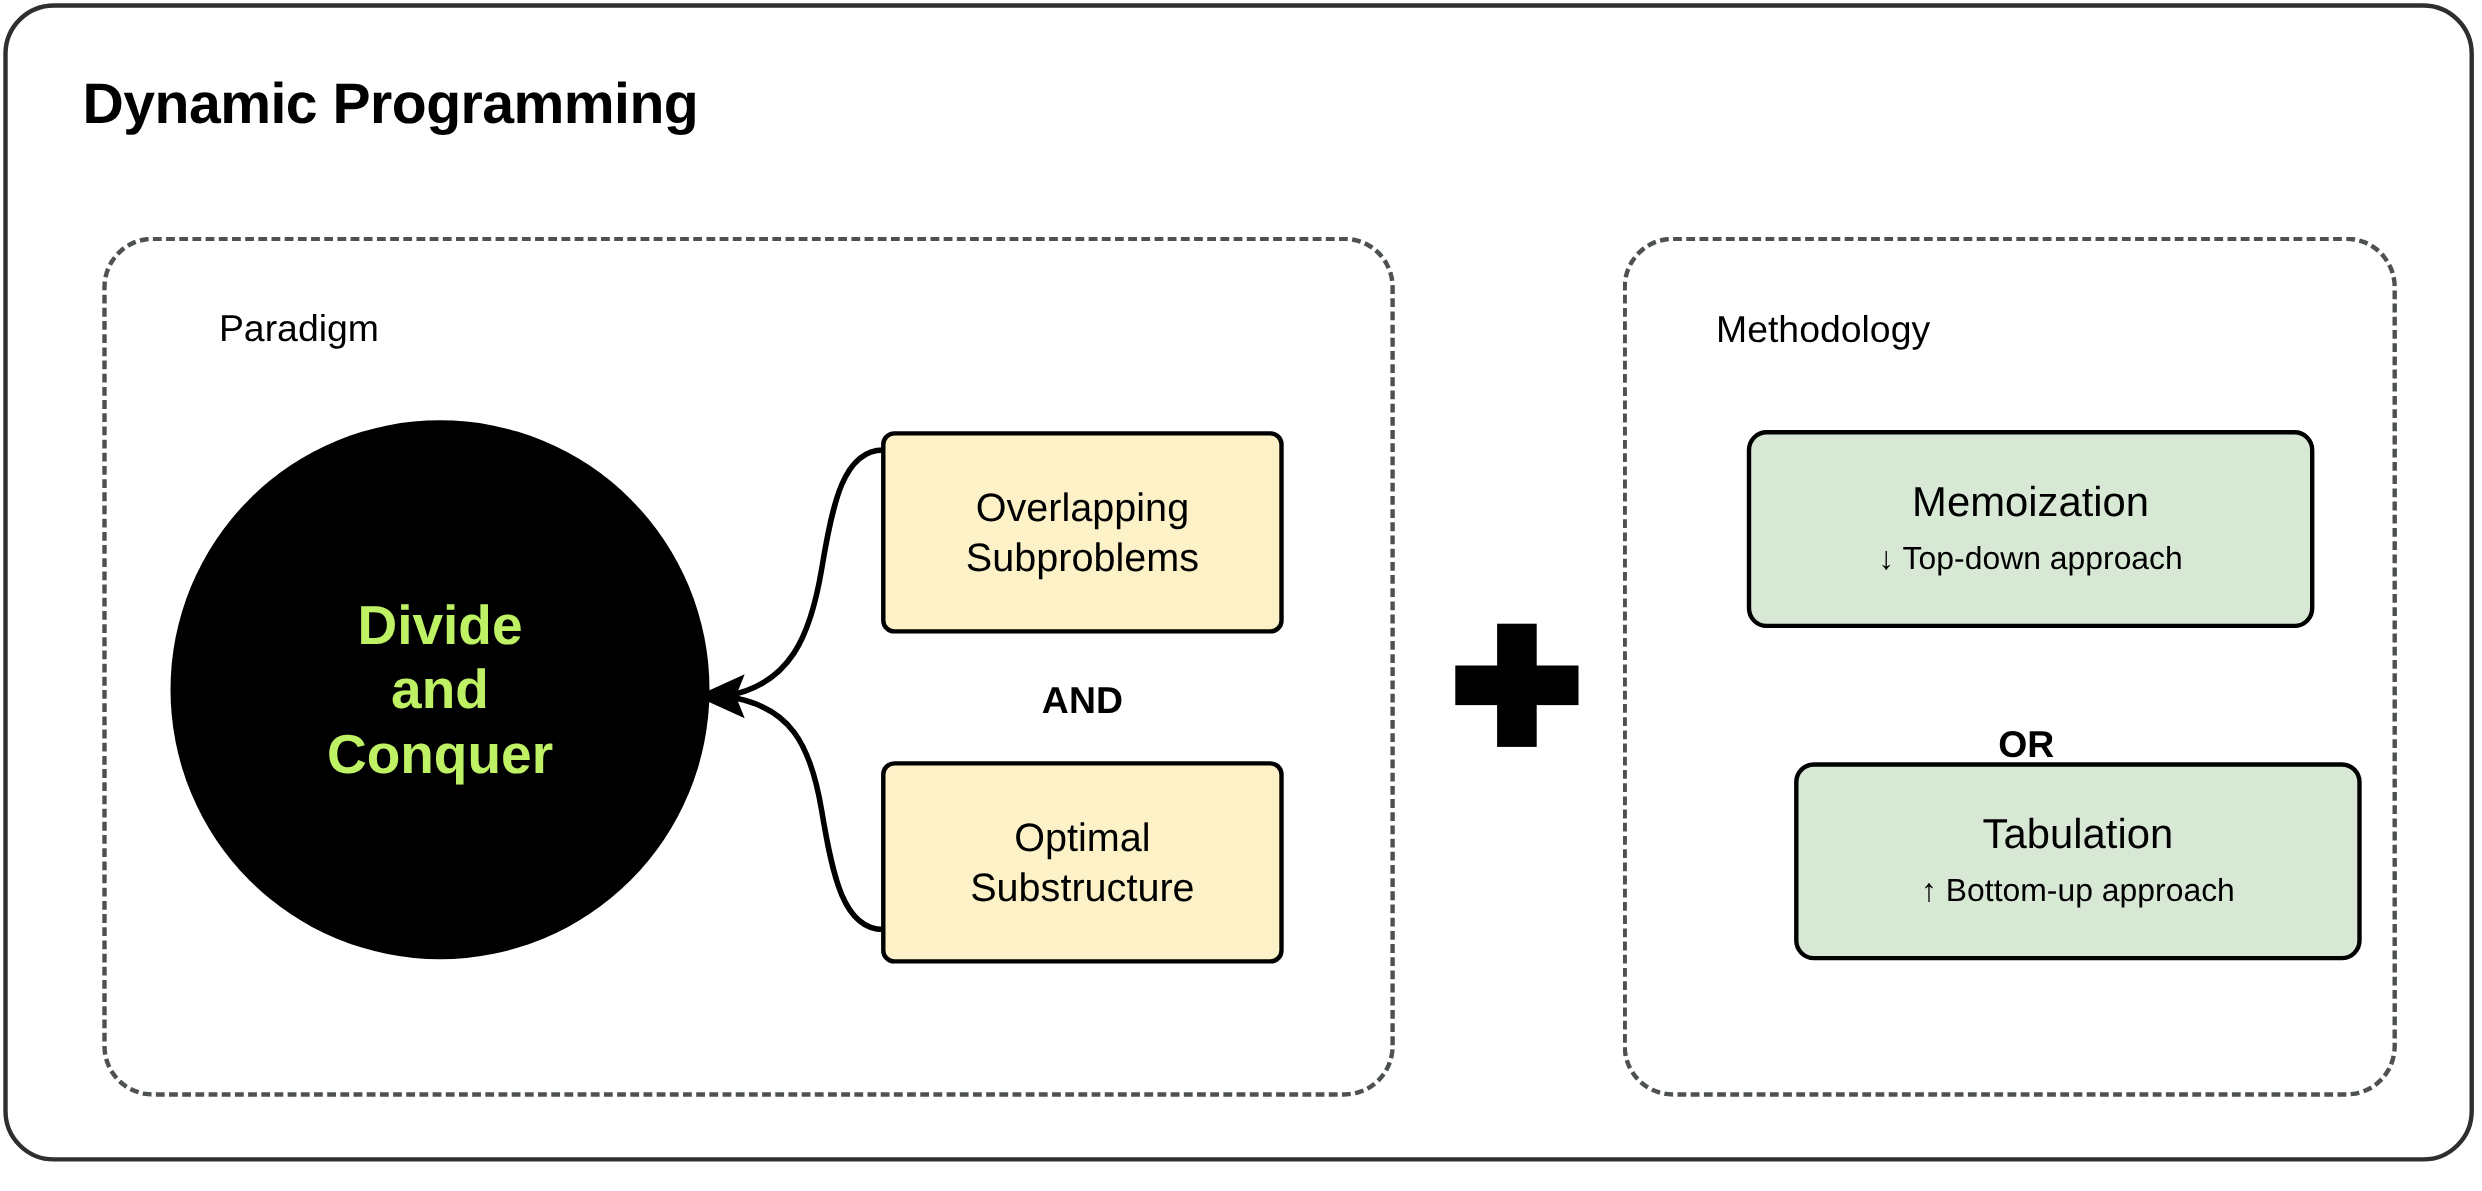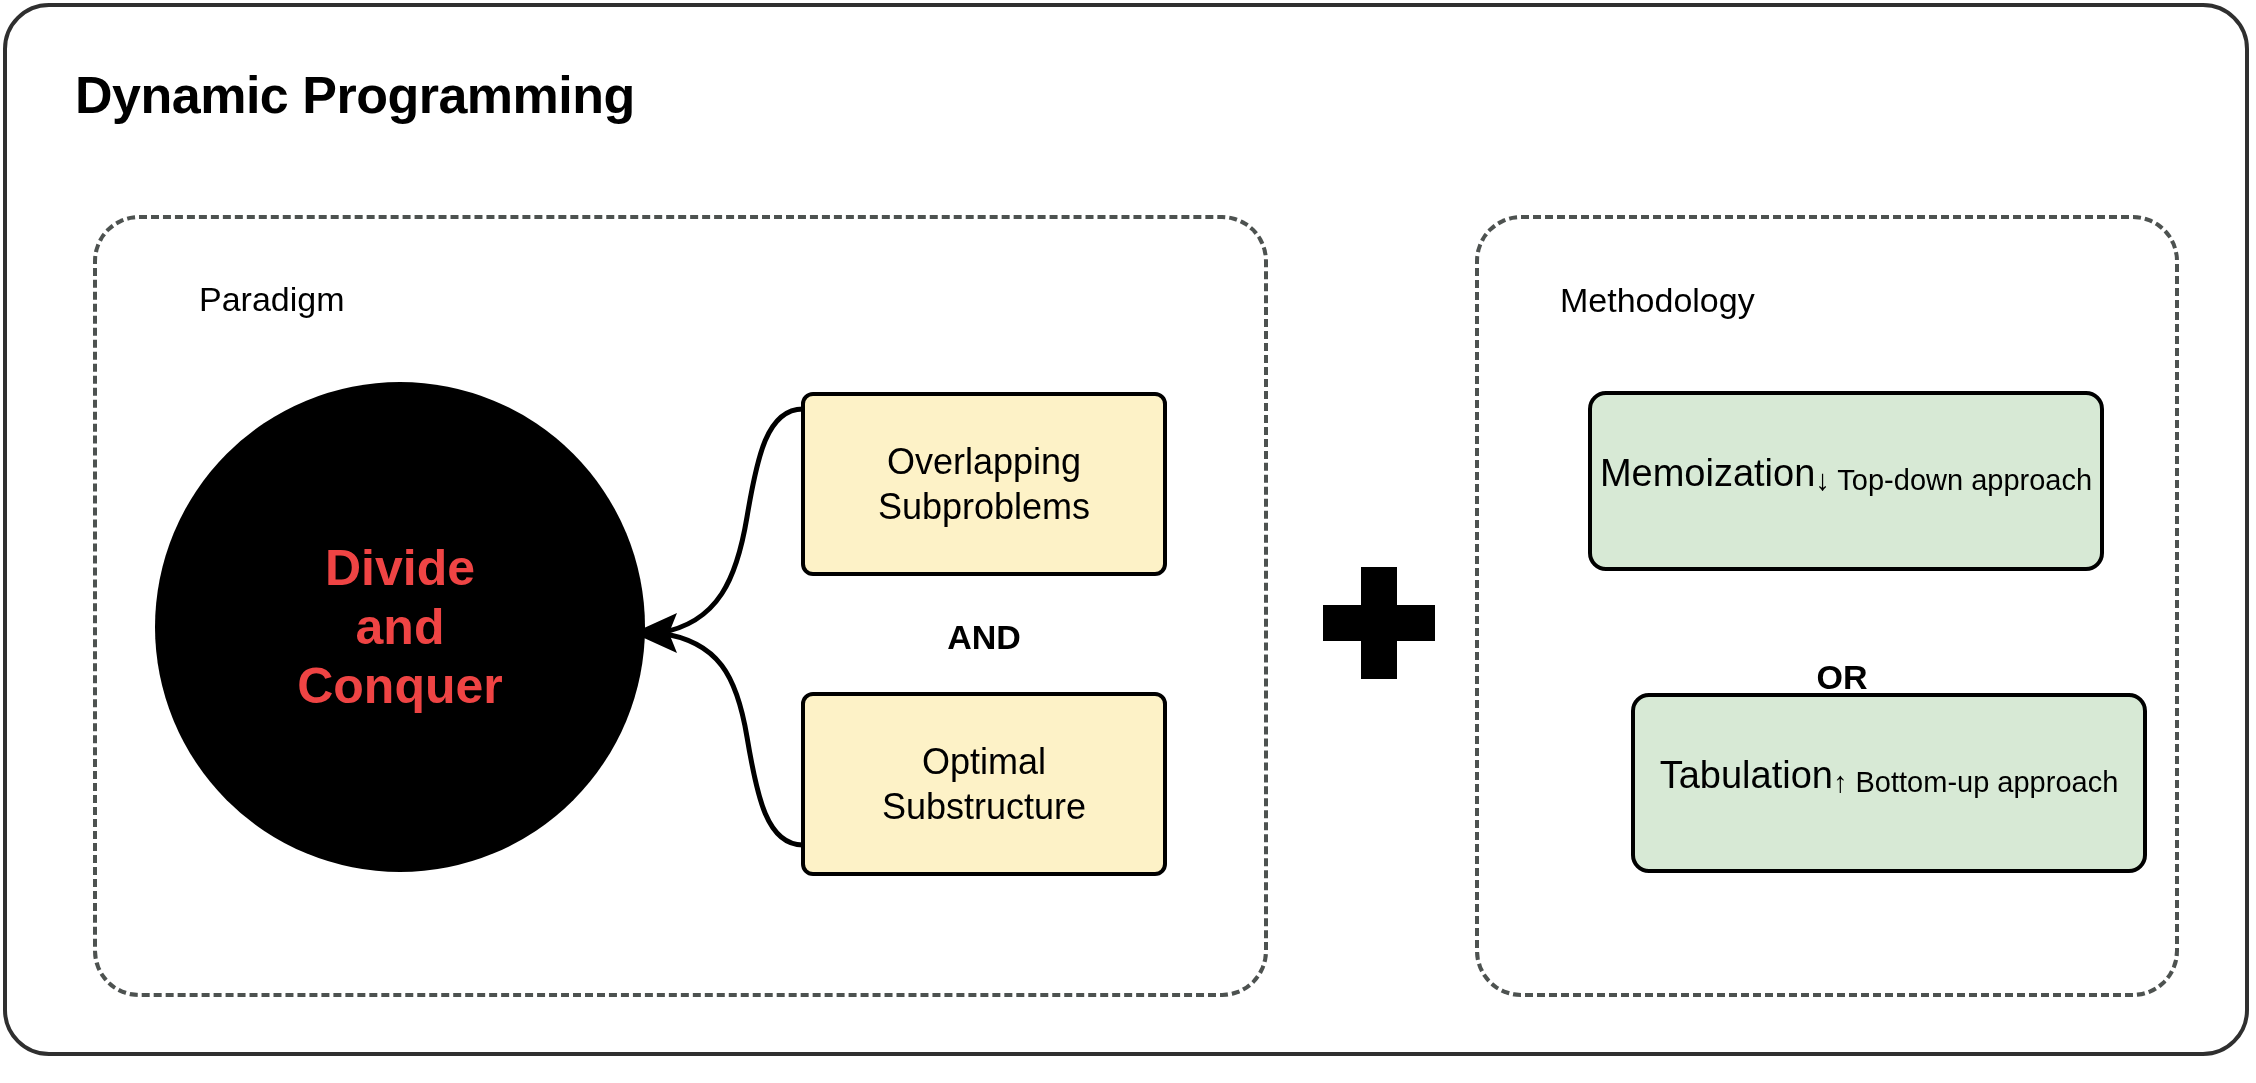--- a/index.html
+++ b/index.html
@@ -71,21 +71,21 @@
     width: 490px;
     height: 490px;
     border-radius: 50%;
     background: #000000;
     display: flex;
     align-items: center;
     justify-content: center;
     text-align: center;
   }
   .dc-circle-text {
-    color: #ef4444;
+    color: #bef264;
     font-size: 50px;
     font-weight: bold;
     line-height: 1.18;
     white-space: pre-line;
   }
 
   
   .prop-box {
     position: absolute;
     width: 366px;
@@ -154,21 +154,21 @@
   
   .method-box {
     position: absolute;
     width: 516px;
     height: 180px;
     background: #d7e9d5;
     border: 4px solid #000000;
     border-radius: 18px;
     box-sizing: border-box;
     display: flex;
-    flex-direction: row;
+    flex-direction: column;
     align-items: center;
     justify-content: center;
     text-align: center;
   }
   .method-title {
     font-size: 38px;
     line-height: 1.1;
     margin-bottom: 14px;
   }
   .method-sub {

